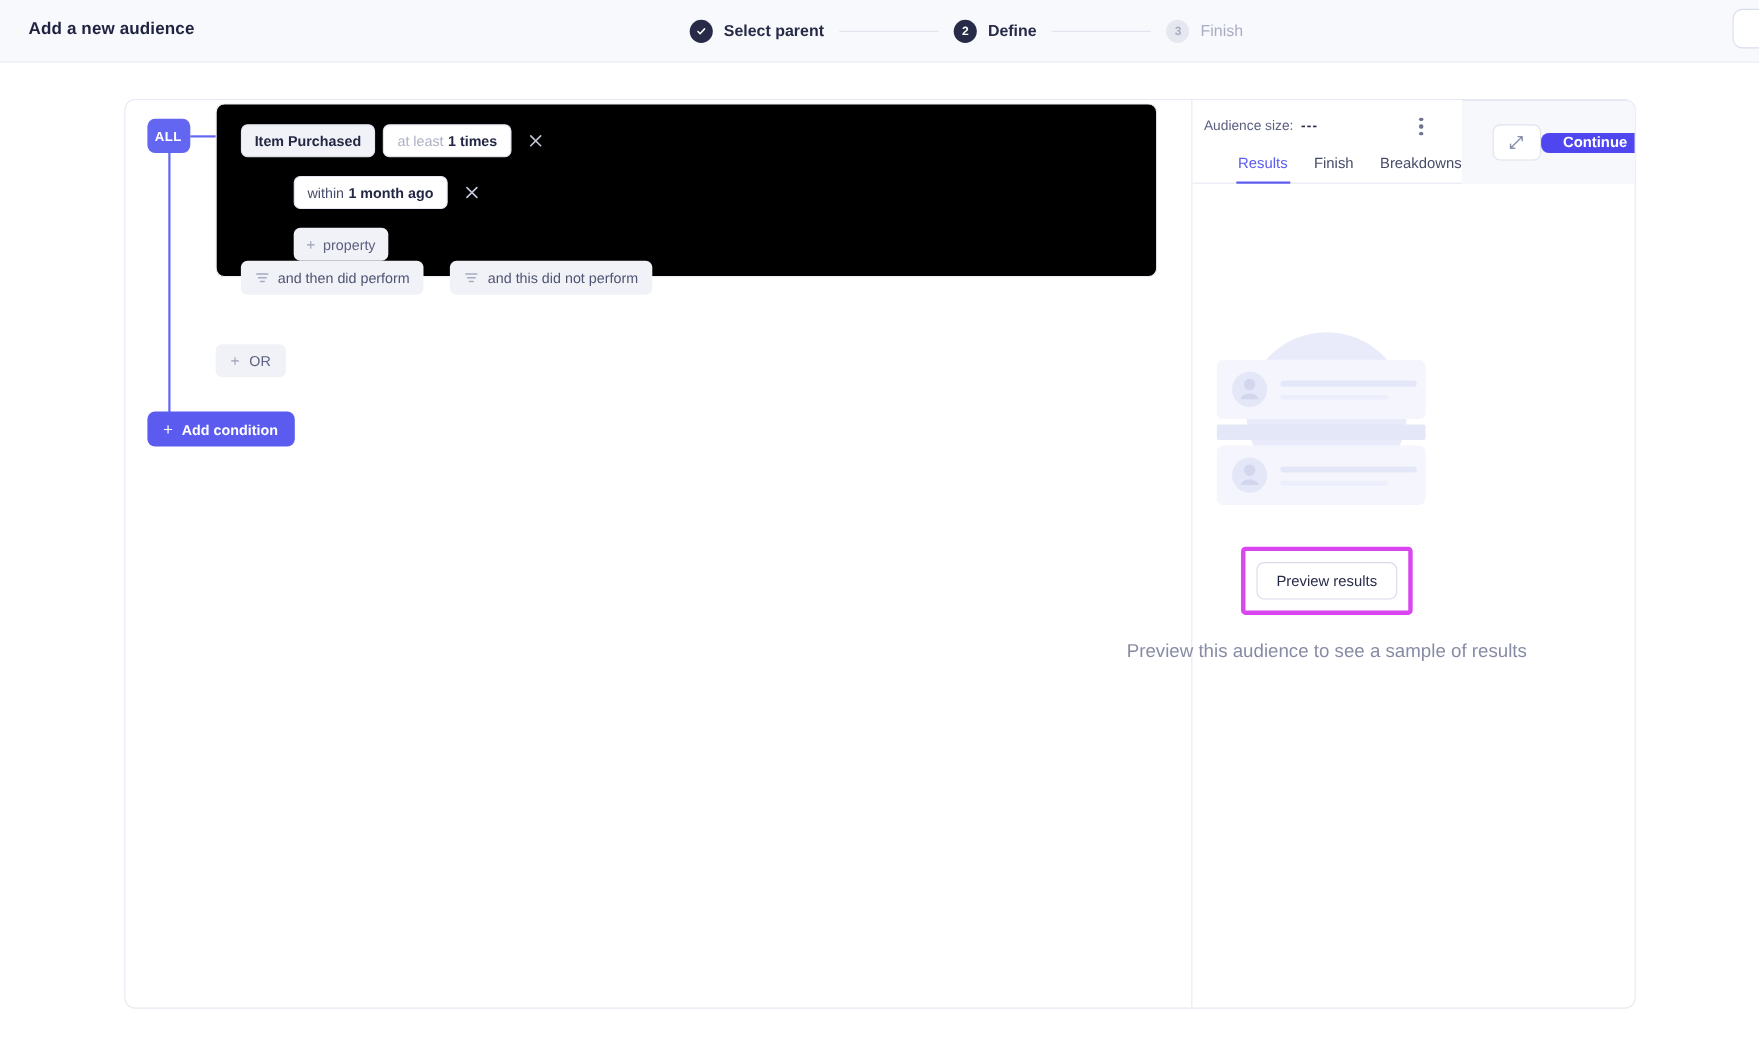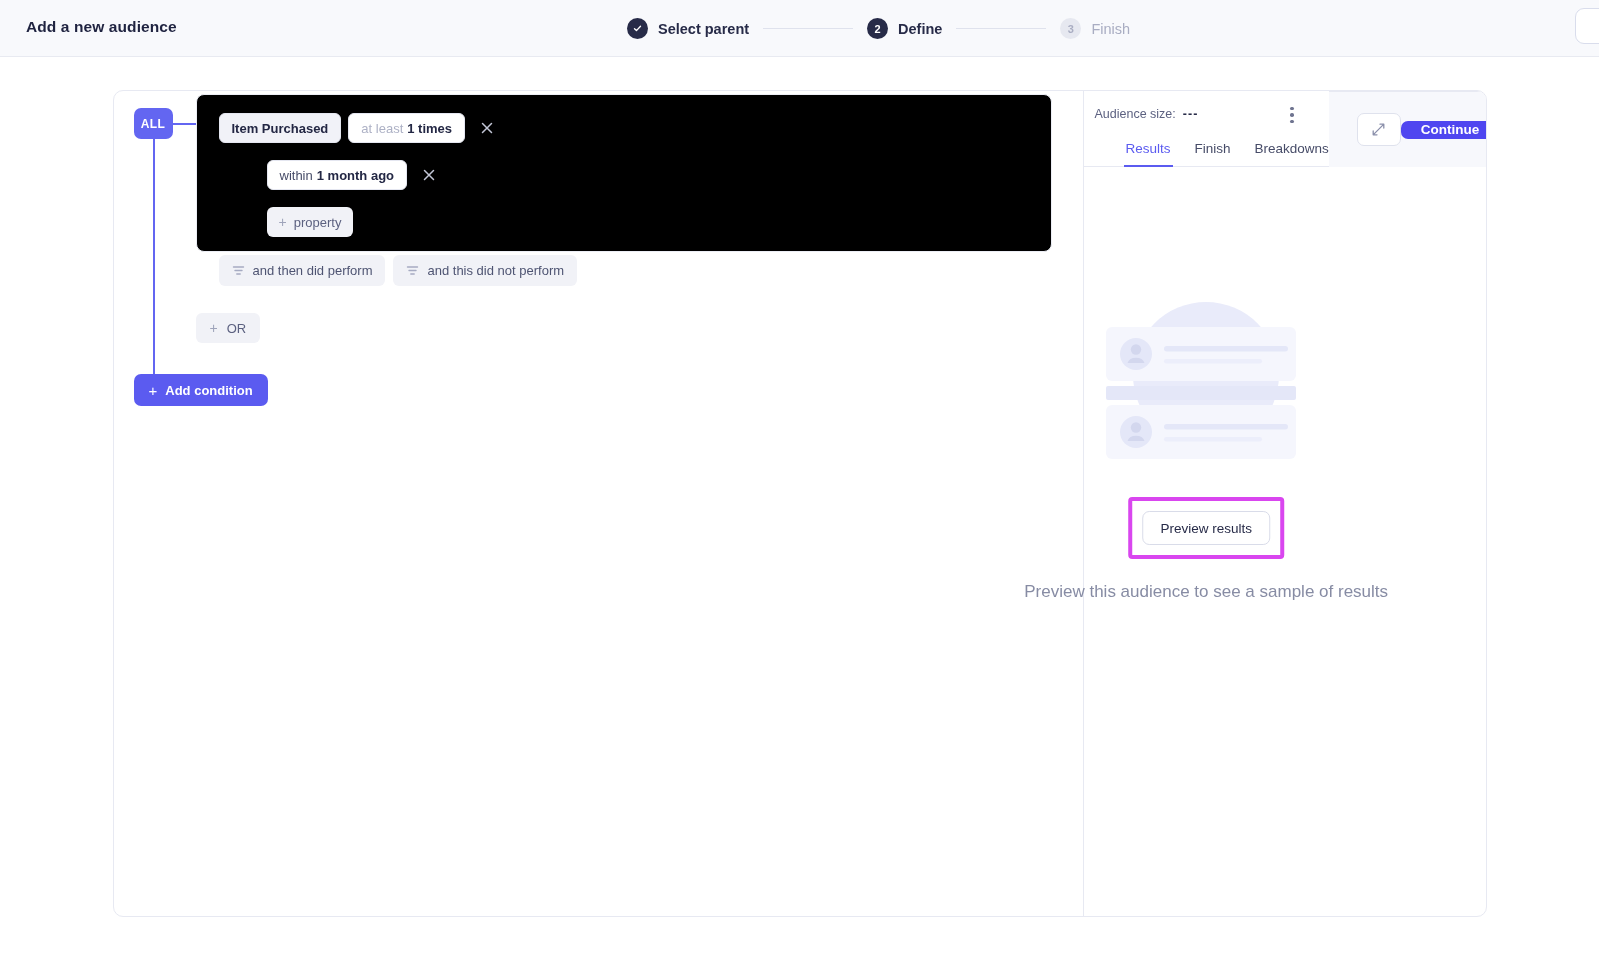--- a/index.html
+++ b/index.html
@@ -198,23 +198,22 @@
   .chip-ghost {
     background: #f1f2f7;
     color: #5c6180;
     border: none;
     font-size: 13px;
   }
   .chip-ghost .plus { color: #9ea3ba; margin-right: 7px; font-size: 14px; }
 
   .actions-row {
     margin-left: 0;
-    margin-top: 18px;
-    display: flex;
-    gap: 8px;
+    display: flex;
+    gap: 24px;
   }
   .chip-action {
     background: #f1f2f7;
     color: #4e5472;
     border: none;
     font-size: 13px;
     height: 31px;
     padding: 0 13px;
     display: inline-flex;
     align-items: center;

